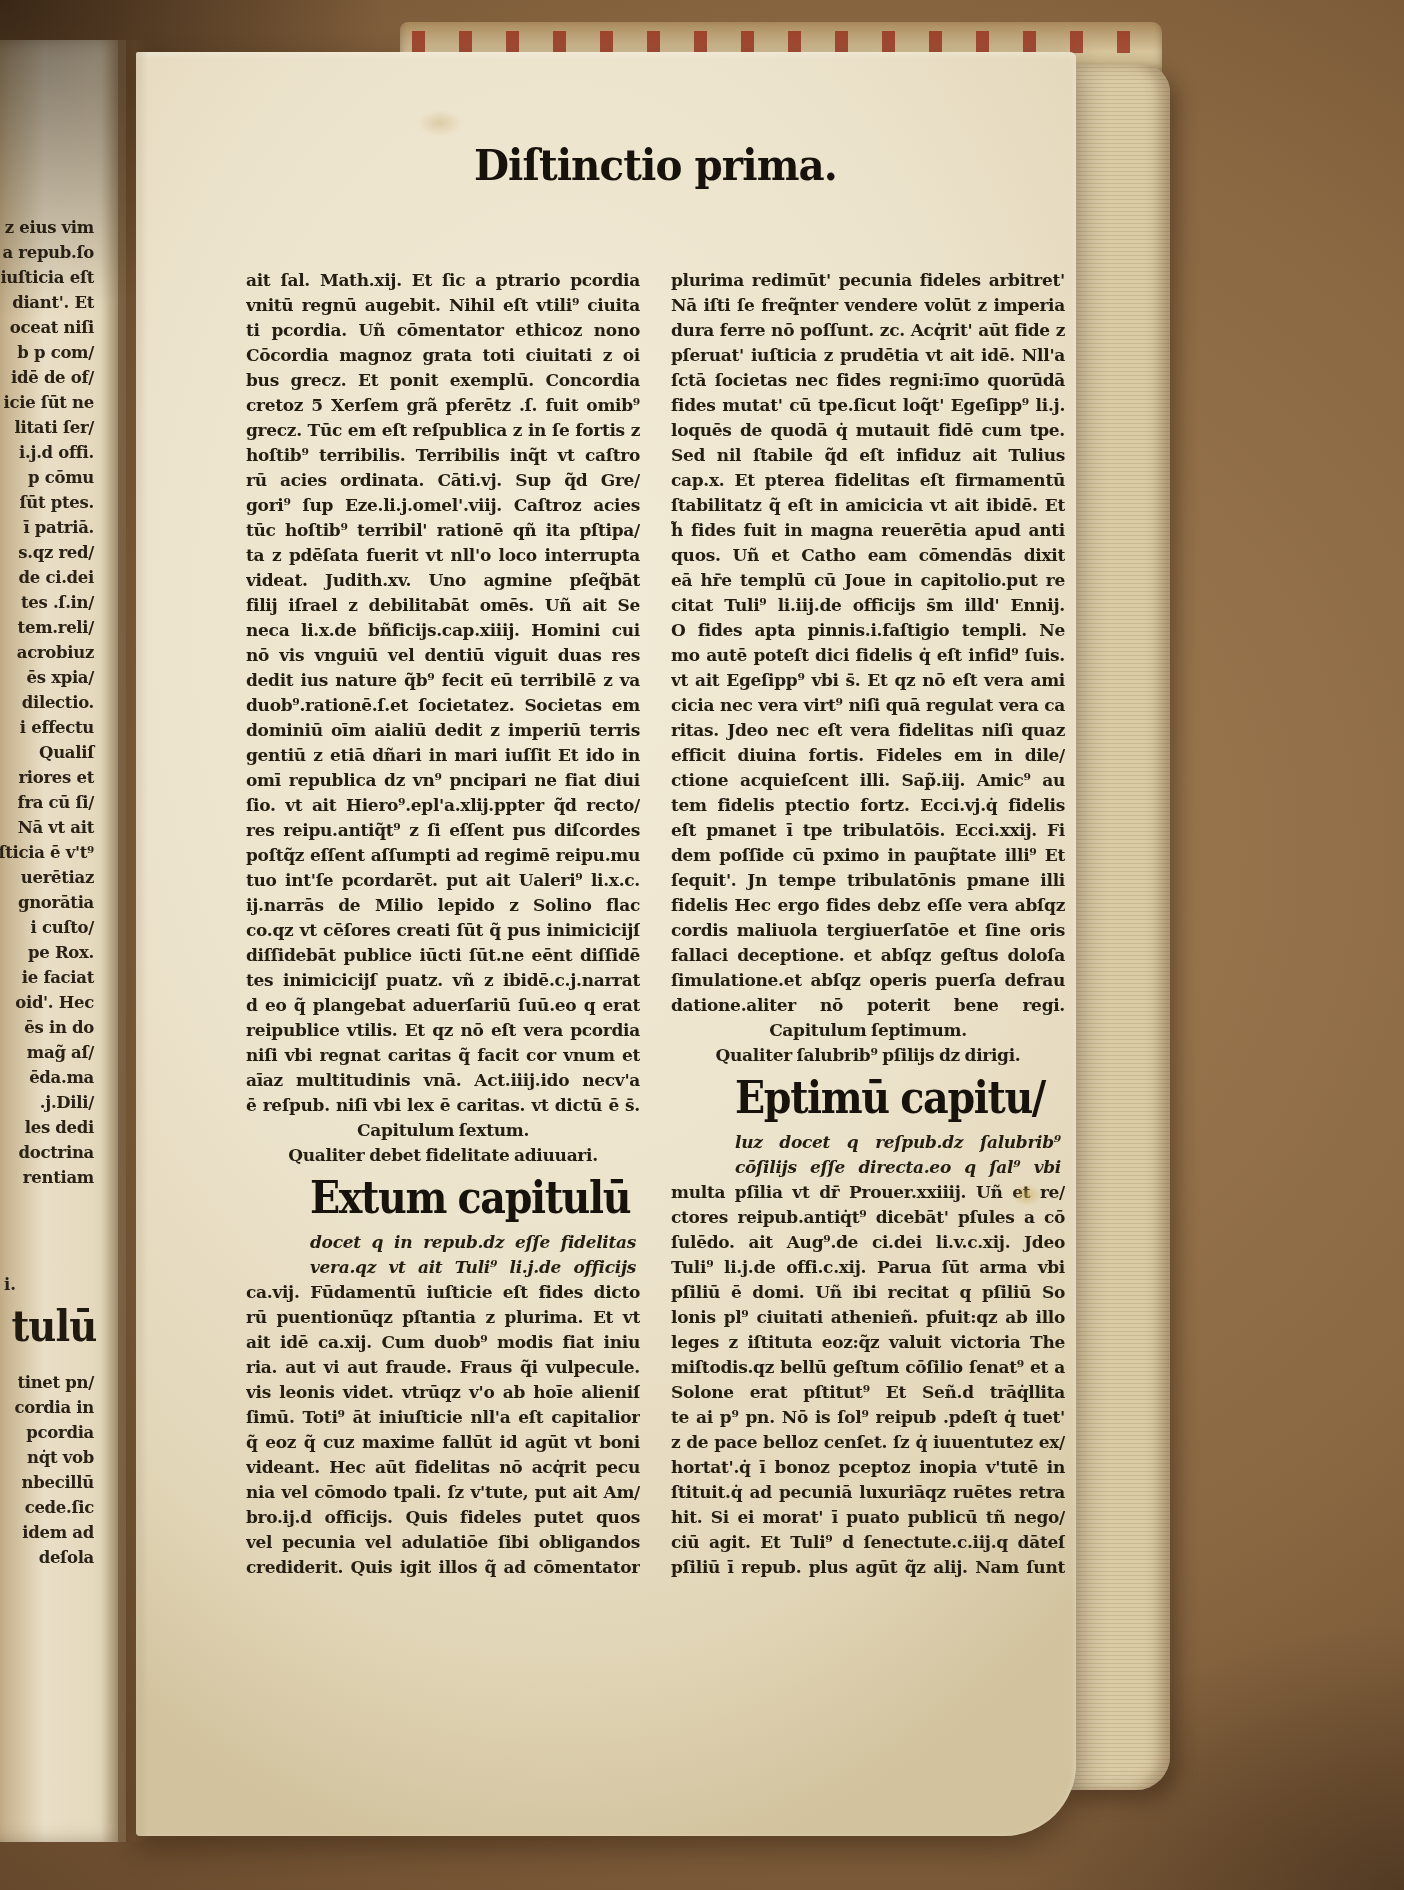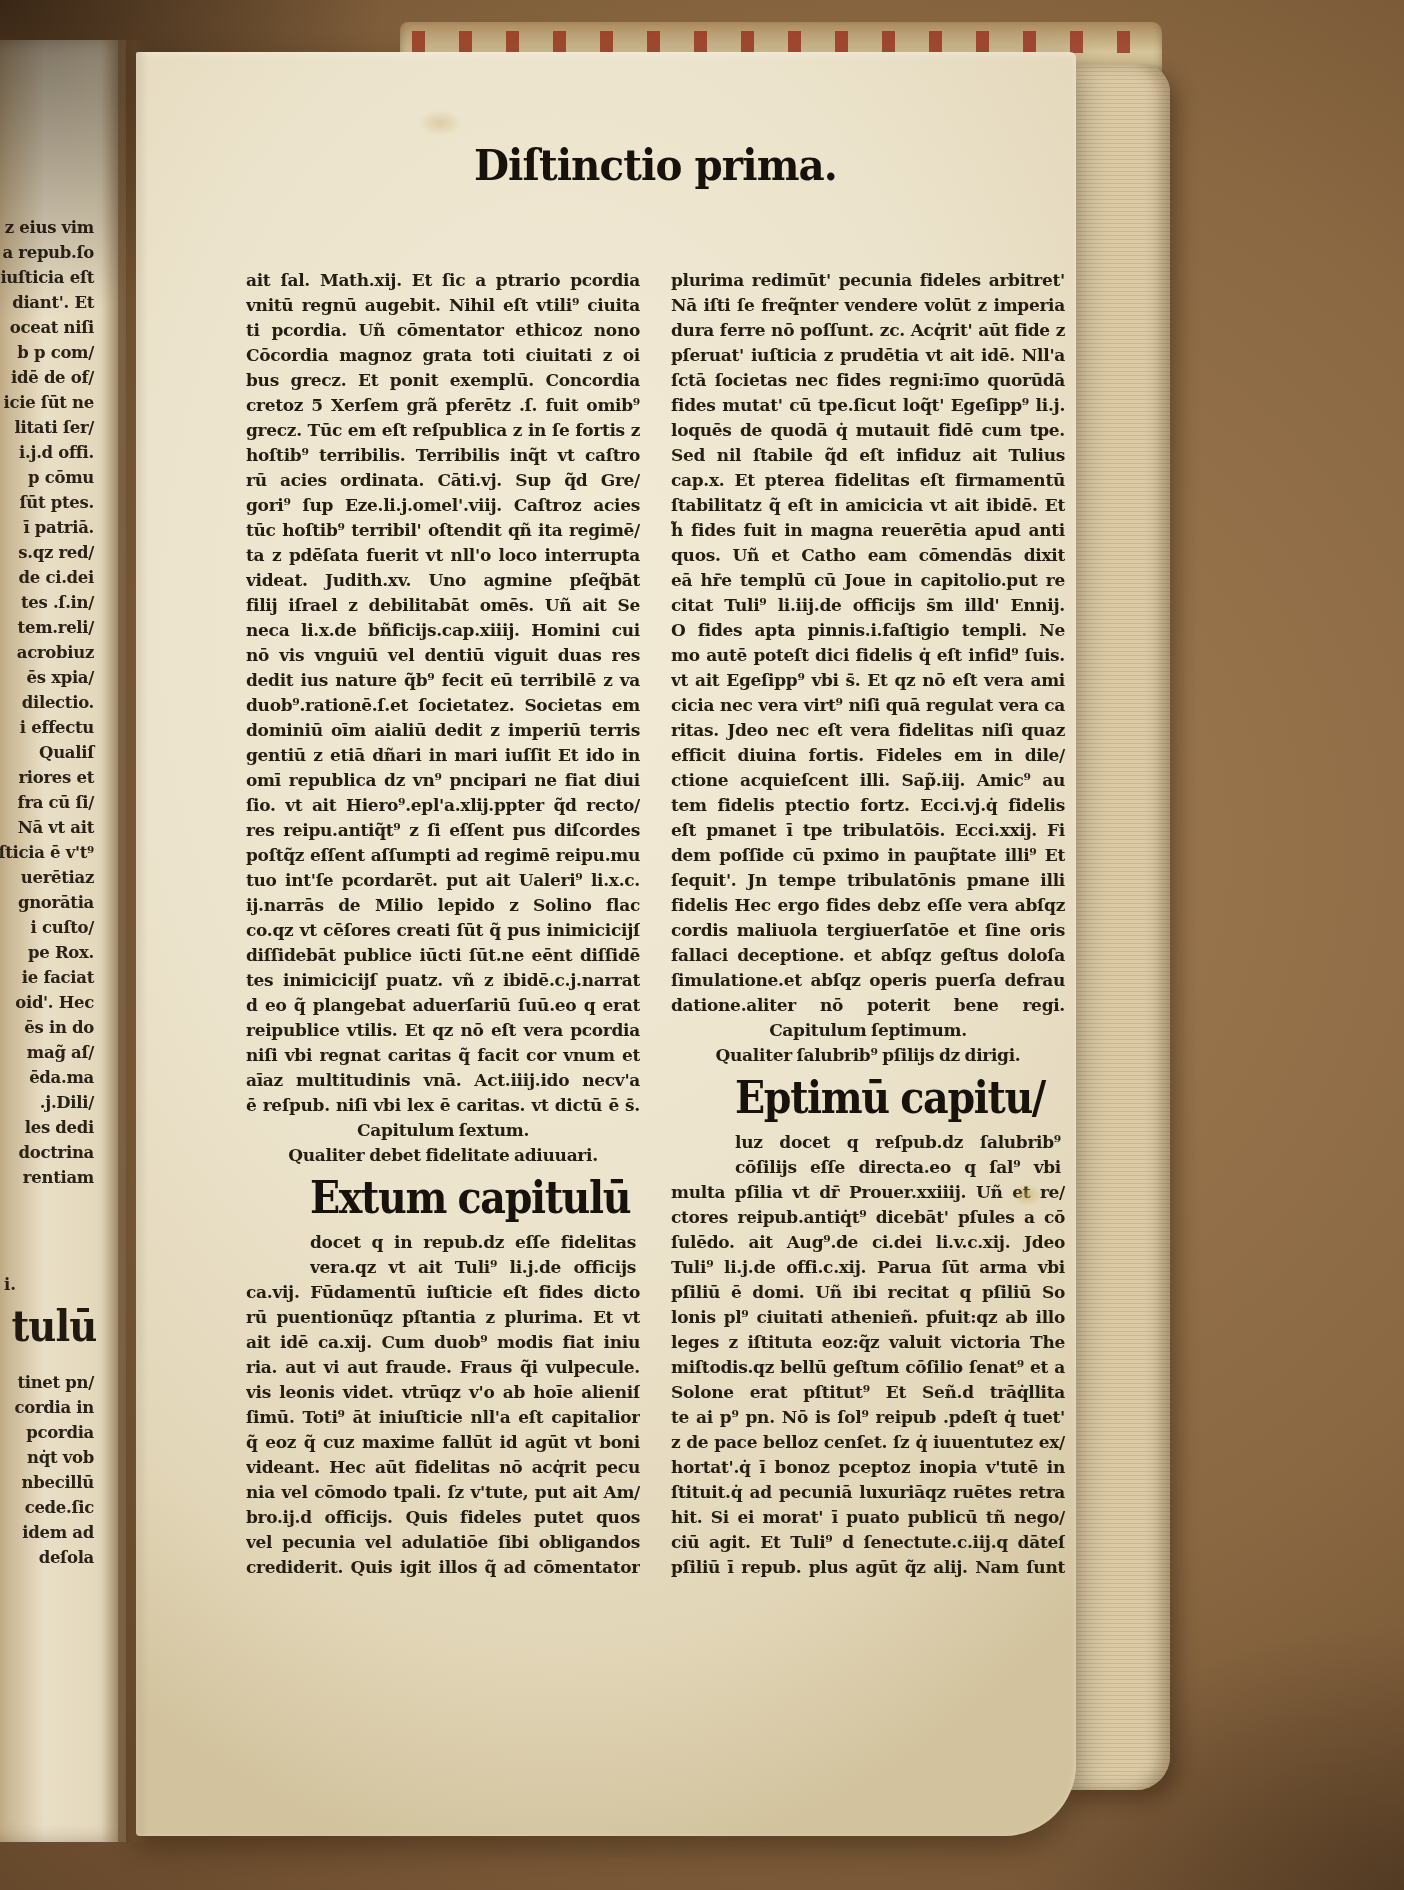--- a/index.html
+++ b/index.html
@@ -33,21 +33,21 @@
     background:radial-gradient(90% 70% at 45% 32%, #f2ebd7 0%, #ece3cc 50%, #e2d6b8 82%, #d2c39e 100%);
     border-radius:2px 6px 72px 4px;
     box-shadow:0 12px 30px rgba(40,25,12,.45), inset 0 2px 6px rgba(255,255,250,.35);}
   .title{position:absolute;left:338px;top:88px;margin:0;font-size:43px;font-weight:bold;
     color:#17120c;letter-spacing:-1px;transform:scaleX(.94);transform-origin:left center;white-space:nowrap;}
   .col{position:absolute;top:216px;width:394px;font-size:17px;font-weight:bold;
     color:#241d12;letter-spacing:-.3px;word-spacing:-1px;}
   .col.left{left:110px;}
   .col.right{left:527px;margin-left:8px;}
   .tline{height:25px;line-height:25px;overflow:hidden;text-align:justify;text-align-last:justify;white-space:nowrap;}
-  .tline.ind{margin-left:64px;width:326px;}
+  .tline.ind{margin-left:64px;width:326px;font-style:italic;}
   .caption{height:25px;line-height:25px;text-align:center;overflow:hidden;}
   .bigheading{height:62px;line-height:60px;font-size:44px;margin-left:64px;color:#17120c;
     letter-spacing:-1.5px;transform:scaleX(.9);transform-origin:left center;white-space:nowrap;}
   .stain{position:absolute;pointer-events:none;border-radius:50%;}
   .stain.s1{left:876px;top:1132px;width:30px;height:22px;
     background:radial-gradient(closest-side, rgba(198,166,78,.55), rgba(198,166,78,0));}
   .stain.s2{left:282px;top:58px;width:44px;height:26px;
     background:radial-gradient(closest-side, rgba(190,160,90,.35), rgba(190,160,90,0));}
   
   .fore-edge{position:absolute;left:1062px;top:64px;width:108px;height:1726px;z-index:1;
@@ -132,21 +132,21 @@
           <div class="tline">ait ſal. Math.xij. Et ſic a ptrario pcordia</div>
           <div class="tline">vnitū regnū augebit. Nihil eſt vtili⁹ ciuita</div>
           <div class="tline">ti pcordia. Uñ cōmentator ethicoz nono</div>
           <div class="tline">Cōcordia magnoz grata toti ciuitati z oi</div>
           <div class="tline">bus grecz. Et ponit exemplū. Concordia</div>
           <div class="tline">cretoz 5 Xerſem grã pferētz .ſ. fuit omib⁹</div>
           <div class="tline">grecz. Tūc em eſt reſpublica z in ſe fortis z</div>
           <div class="tline">hoſtib⁹ terribilis. Terribilis inq̃t vt caſtro</div>
           <div class="tline">rū acies ordinata. Cāti.vj. Sup q̃d Gre/</div>
           <div class="tline">gori⁹ ſup Eze.li.j.omel'.viij. Caſtroz acies</div>
-          <div class="tline">tūc hoſtib⁹ terribil' oſtendit qñ ita regimē/</div>
+          <div class="tline">tūc hoſtib⁹ terribil' rationē qñ ita pſtipa/</div>
           <div class="tline">ta z pdēſata fuerit vt nll'o loco interrupta</div>
           <div class="tline">videat. Judith.xv. Uno agmine pſeq̃bāt</div>
           <div class="tline">filij iſrael z debilitabāt omēs. Uñ ait Se</div>
           <div class="tline">neca li.x.de bñficijs.cap.xiiij. Homini cui</div>
           <div class="tline">nō vis vnguiū vel dentiū viguit duas res</div>
           <div class="tline">dedit ius nature q̃b⁹ fecit eū terribilē z va</div>
           <div class="tline">duob⁹.rationē.ſ.et ſocietatez. Societas em</div>
           <div class="tline">dominiū oīm aialiū dedit z imperiū terris</div>
           <div class="tline">gentiū z etiā dñari in mari iuſſit Et ido in</div>
           <div class="tline">omī republica dz vn⁹ pncipari ne fiat diui</div>

